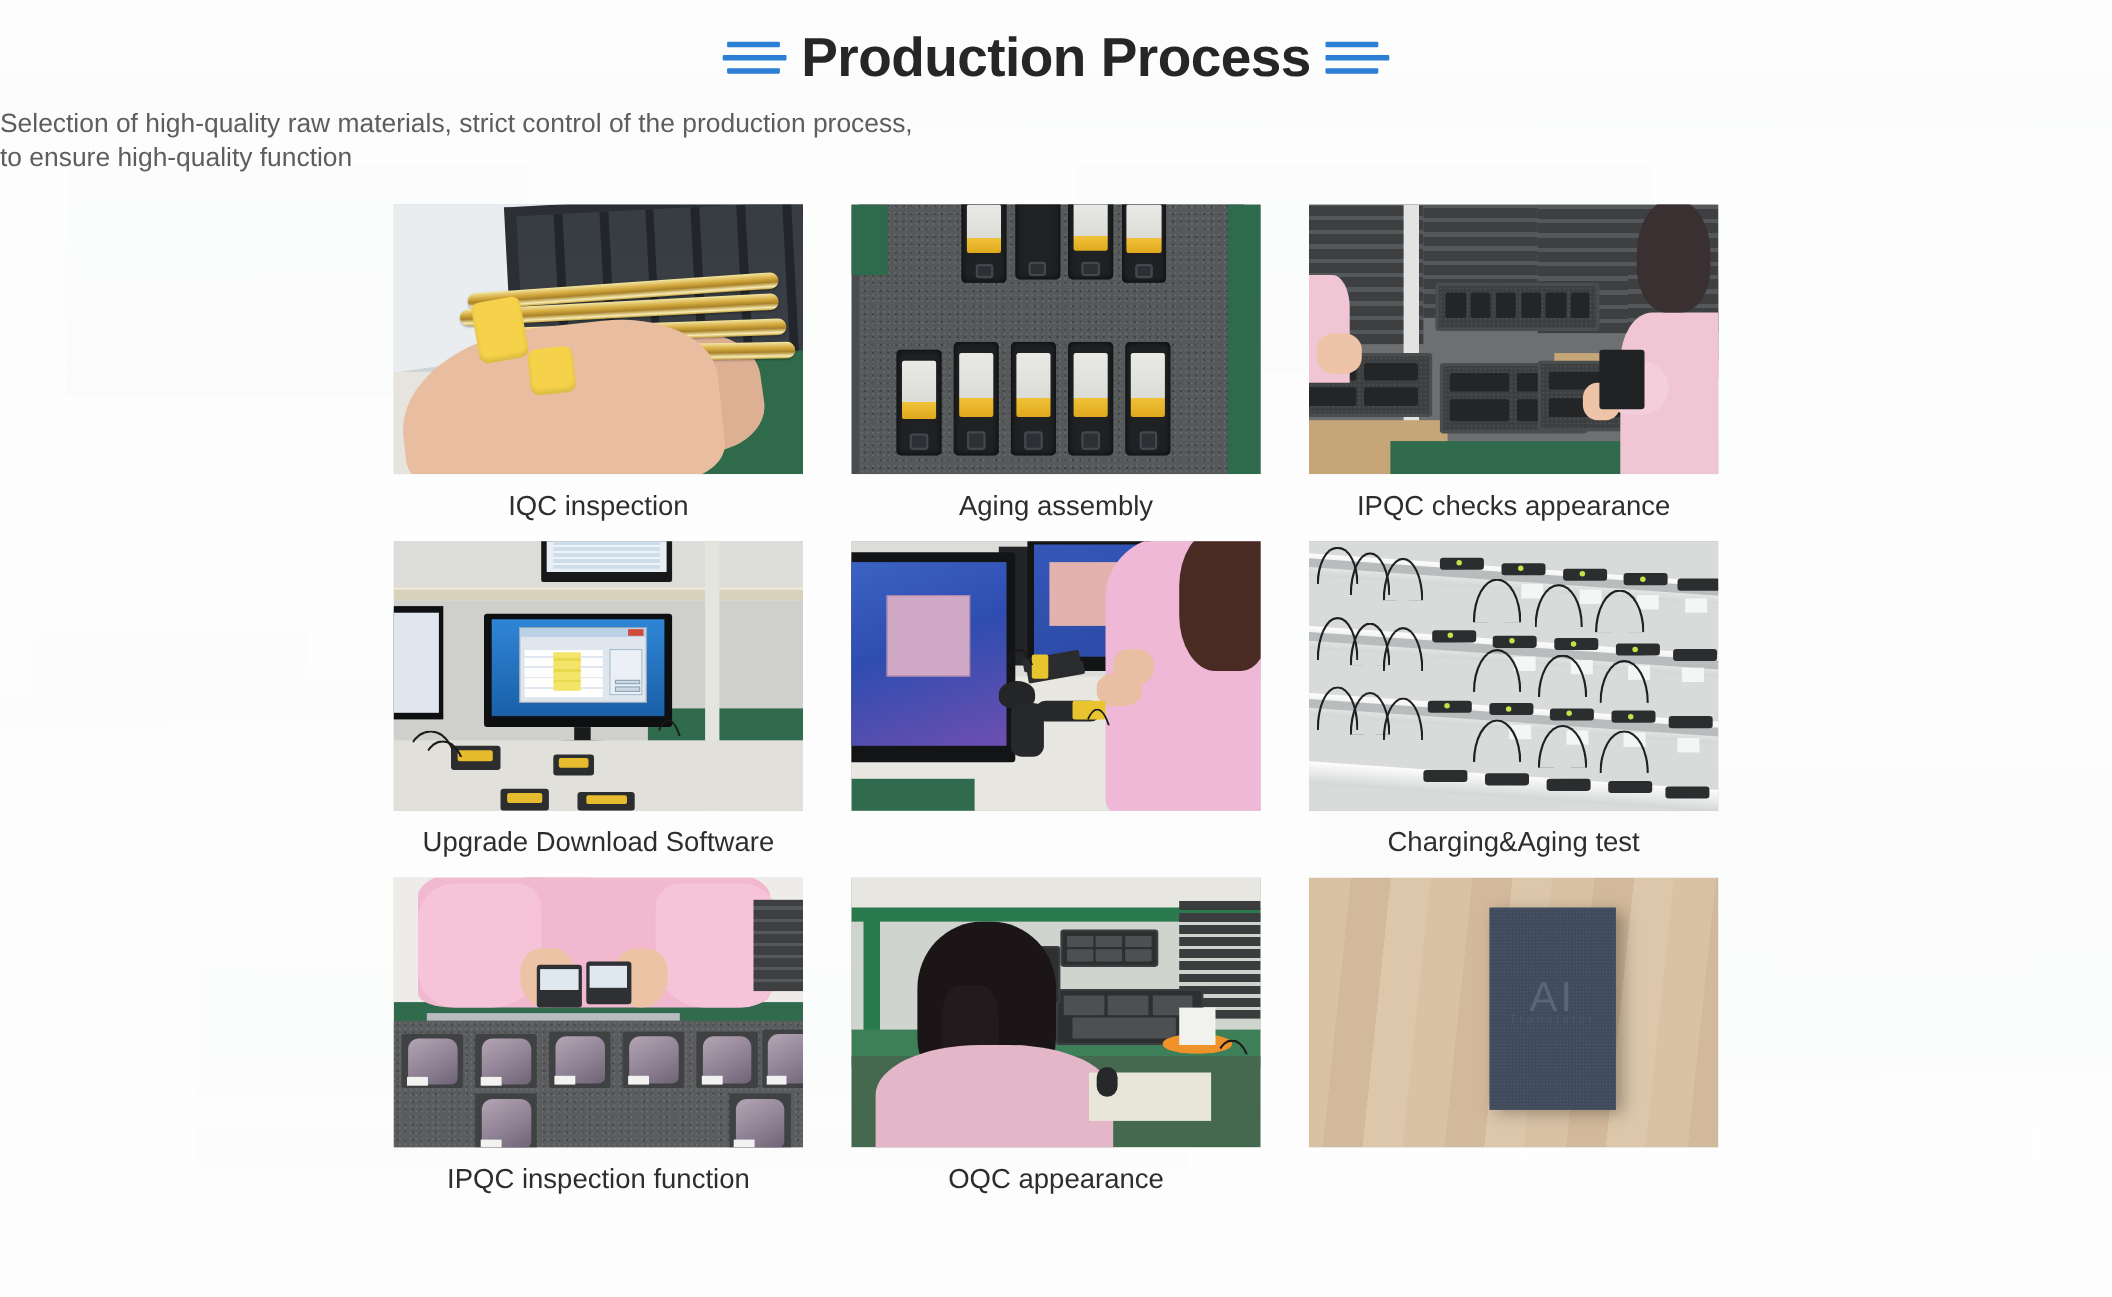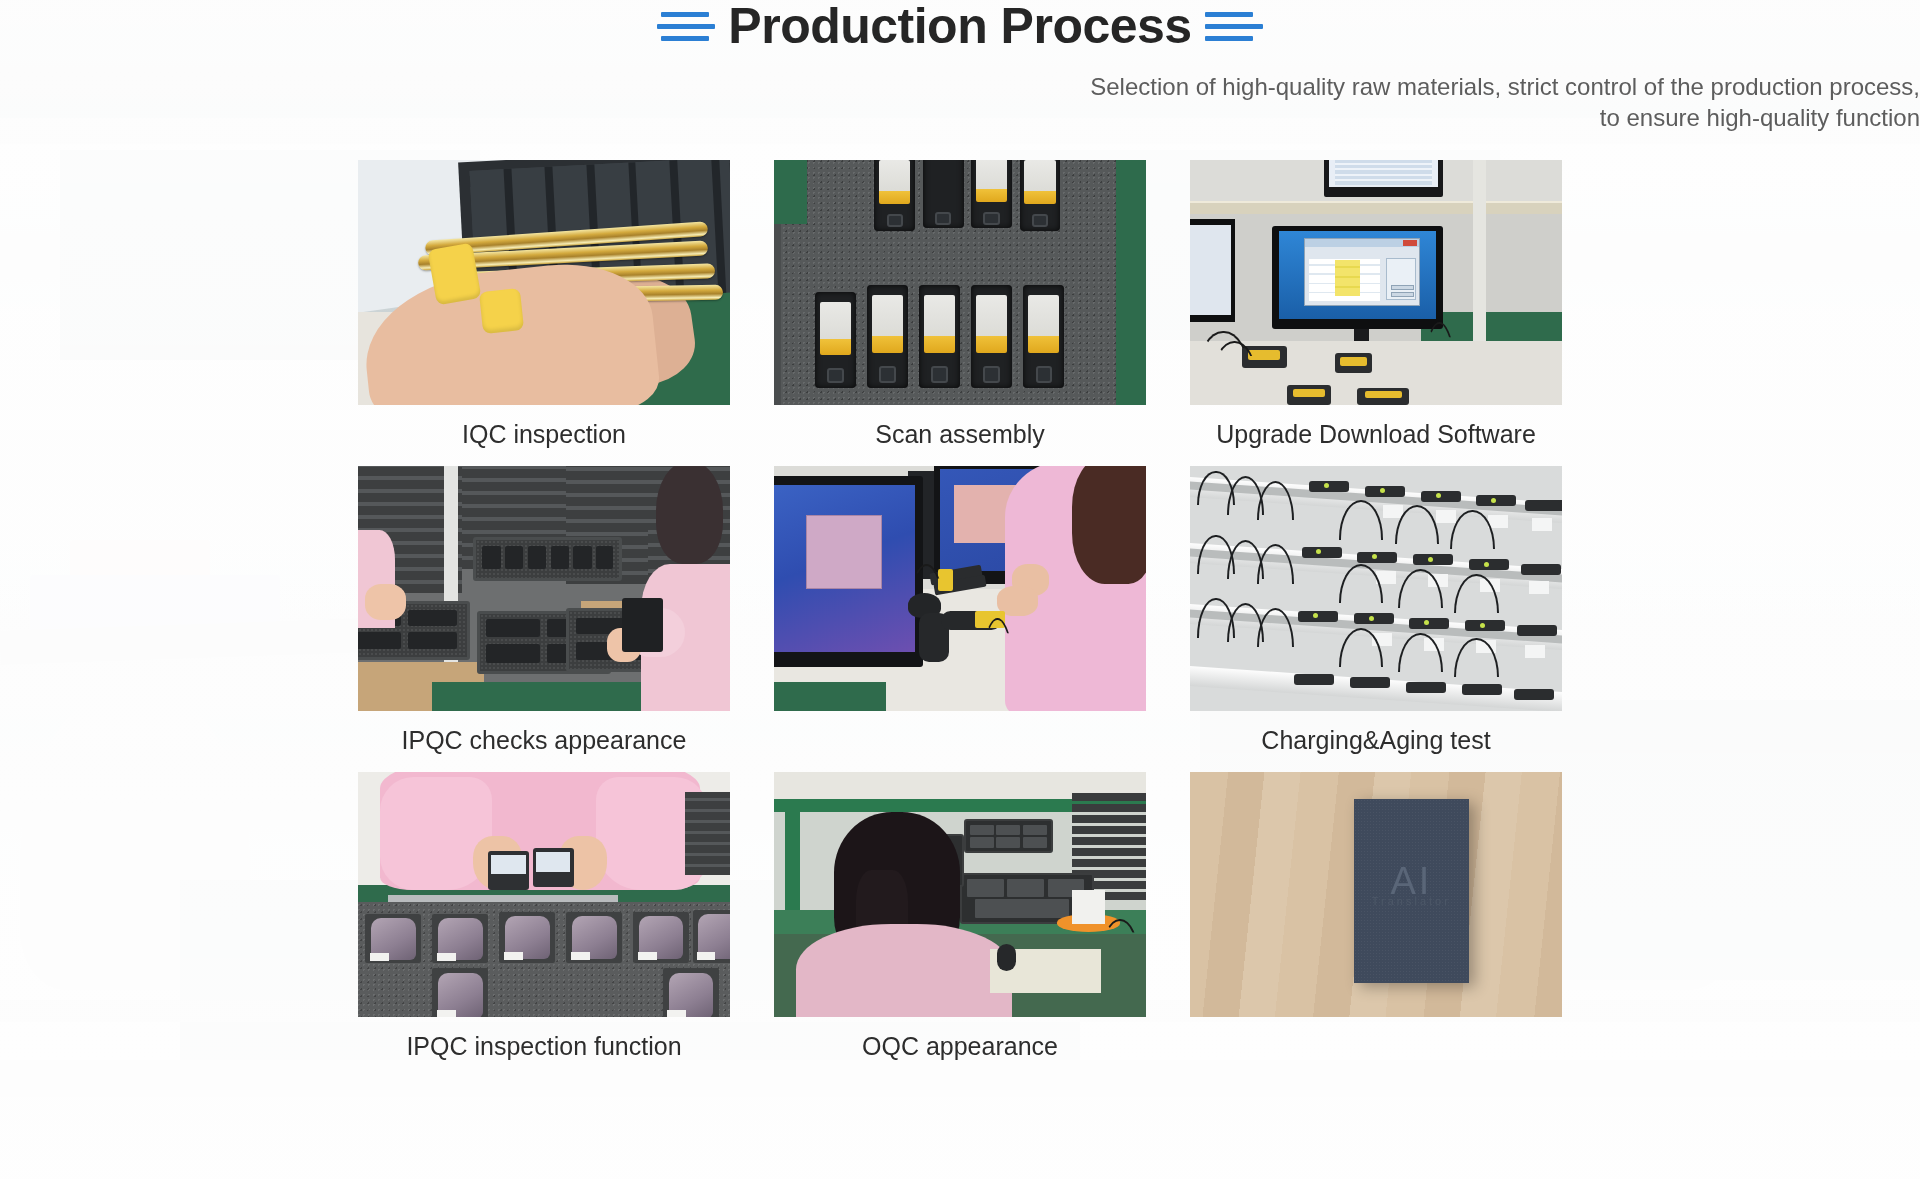--- a/index.html
+++ b/index.html
@@ -66,21 +66,22 @@
   
   .page {
     position: relative;
     z-index: 2;
     width: 1920px;
     height: 1179px;
   }
 
   
   .header {
-    text-align: right;
+    text-align: left;
+    padding-top: 26px;
   }
   .title-row {
     display: flex;
     align-items: center;
     justify-content: center;
     gap: 13px;
   }
   .deco {
     display: flex;
     flex-direction: column;
@@ -415,70 +416,21 @@
           <div class="slot" style="left:53%;top:51%;width:11%;height:42%;">
               <i class="batt"></i>
               <i class="lens"></i>
             </div>
           <div class="slot" style="left:67%;top:51%;width:11%;height:42%;">
               <i class="batt"></i>
               <i class="lens"></i>
             </div>
         </div>
       </div>
-      <div class="caption">Scan assembly</div>
-    </div>
-
-    <div class="cell">
-      <div class="photo">
-        <div class="p3">
-          <div class="p3-upper"></div>
-          <div class="p3-mon-top">
-              <div class="scr"></div>
-            </div>
-          <div class="p3-shelf"></div>
-          <div class="p3-wall"></div>
-          <div class="p3-greenb"></div>
-          <div class="p3-post"></div>
-          <div class="p3-lmon">
-              <div class="scr"></div>
-            </div>
-          <div class="p3-mon">
-            <div class="scr">
-              <div class="p3-dlg">
-                <div class="tb"></div>
-                <div class="rows"></div>
-                <div class="hl"></div>
-                <div class="side"></div>
-                <div class="btn" style="top:70%;"></div>
-                <div class="btn" style="top:80%;"></div>
-              </div>
-            </div>
-          </div>
-          <div class="p3-stand"></div>
-          <div class="p3-base"></div>
-          <div class="p3-desk"></div>
-          <div class="p3-dev" style="left:14%;top:76%;width:12%;height:9%;">
-              <i class="y"></i>
-            </div>
-          <div class="p3-dev" style="left:39%;top:79%;width:10%;height:8%;">
-              <i class="y"></i>
-            </div>
-          <div class="p3-dev" style="left:26%;top:92%;width:12%;height:8%;">
-              <i class="y"></i>
-            </div>
-          <div class="p3-dev" style="left:45%;top:93%;width:14%;height:7%;">
-              <i class="y"></i>
-            </div>
-          <div class="cable" style="left:2%;top:70%;width:14%;height:18%;"></div>
-          <div class="cable" style="left:6%;top:74%;width:12%;height:16%;"></div>
-          <div class="cable" style="left:62%;top:66%;width:10%;height:30%;"></div>
-        </div>
-      </div>
-      <div class="caption">Upgrade Download Software</div>
+      <div class="caption">Aging assembly</div>
     </div>
 
     <div class="cell">
       <div class="photo">
         <div class="p4">
           <div class="p4-stack" style="left:0;top:0;width:28%;height:52%;"></div>
           <div class="p4-stack" style="left:28%;top:0;width:28%;height:42%;"></div>
           <div class="p4-stack" style="left:56%;top:0;width:46%;height:48%;"></div>
           <div class="p4-stack" style="left:78%;top:26%;width:24%;height:32%;"></div>
           <div class="p4-post"></div>
@@ -516,20 +468,69 @@
           <div class="p4-person" style="left:-4%;top:26%;width:14%;height:40%;border-radius:0 30% 0 0;"></div>
           <div class="p4-hand" style="left:2%;top:48%;width:11%;height:15%;"></div>
           <div class="p4-tool" style="position:absolute;right:18%;top:54%;width:11%;height:22%;background:#1f2123;border-radius:3px;"></div>
         </div>
       </div>
       <div class="caption">IPQC checks appearance</div>
     </div>
 
     <div class="cell">
       <div class="photo">
+        <div class="p3">
+          <div class="p3-upper"></div>
+          <div class="p3-mon-top">
+              <div class="scr"></div>
+            </div>
+          <div class="p3-shelf"></div>
+          <div class="p3-wall"></div>
+          <div class="p3-greenb"></div>
+          <div class="p3-post"></div>
+          <div class="p3-lmon">
+              <div class="scr"></div>
+            </div>
+          <div class="p3-mon">
+            <div class="scr">
+              <div class="p3-dlg">
+                <div class="tb"></div>
+                <div class="rows"></div>
+                <div class="hl"></div>
+                <div class="side"></div>
+                <div class="btn" style="top:70%;"></div>
+                <div class="btn" style="top:80%;"></div>
+              </div>
+            </div>
+          </div>
+          <div class="p3-stand"></div>
+          <div class="p3-base"></div>
+          <div class="p3-desk"></div>
+          <div class="p3-dev" style="left:14%;top:76%;width:12%;height:9%;">
+              <i class="y"></i>
+            </div>
+          <div class="p3-dev" style="left:39%;top:79%;width:10%;height:8%;">
+              <i class="y"></i>
+            </div>
+          <div class="p3-dev" style="left:26%;top:92%;width:12%;height:8%;">
+              <i class="y"></i>
+            </div>
+          <div class="p3-dev" style="left:45%;top:93%;width:14%;height:7%;">
+              <i class="y"></i>
+            </div>
+          <div class="cable" style="left:2%;top:70%;width:14%;height:18%;"></div>
+          <div class="cable" style="left:6%;top:74%;width:12%;height:16%;"></div>
+          <div class="cable" style="left:62%;top:66%;width:10%;height:30%;"></div>
+        </div>
+      </div>
+      <div class="caption">Upgrade Download Software</div>
+    </div>
+
+    <div class="cell">
+      <div class="photo">
         <div class="p5">
           <div class="p5-desk"></div>
           <div class="p5-tower"></div>
           <div class="p5-mon2">
               <div class="scr">
                 <div class="p5-dlg2" style="left:14%;top:16%;width:70%;height:56%;"></div>
               </div>
             </div>
           <div class="p5-mon1">
               <div class="scr">

